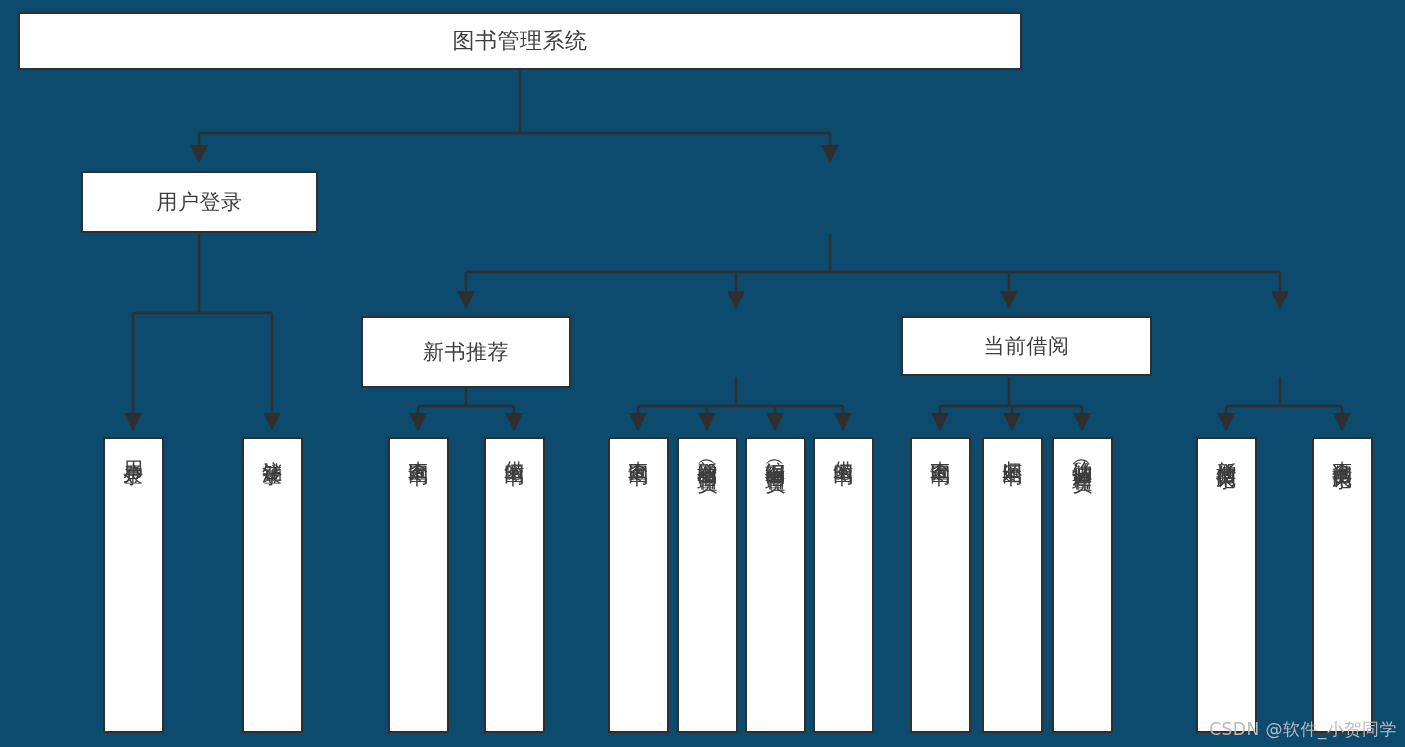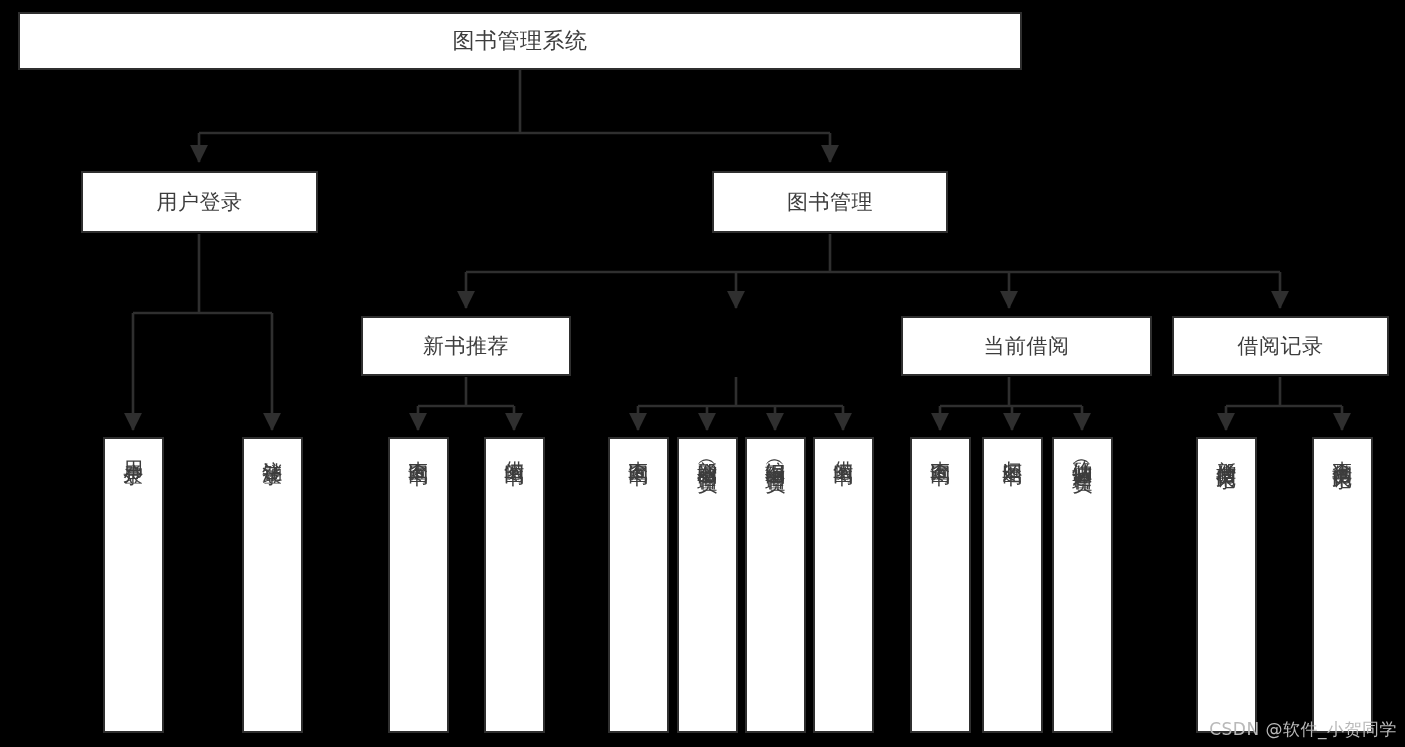--- a/index.html
+++ b/index.html
@@ -8,21 +8,21 @@
     padding: 0;
     background: #ffffff;
   }
   body {
     font-family: "DejaVu Sans", "Liberation Sans", sans-serif;
   }
   #canvas {
     position: relative;
     width: 1405px;
     height: 747px;
-    background: #000000;
+    background: #0c4a6e;
     overflow: hidden;
   }
   #edges {
     position: absolute;
     left: 0;
     top: 0;
     width: 1405px;
     height: 747px;
     pointer-events: none;
   }
@@ -124,32 +124,26 @@
     </g>
   </svg>
 
   <div class="node root" style="left:18px; top:12px; width:1004px; height:58px;">
     <span>图书管理系统</span>
   </div>
 
   <div class="node" style="left:81px; top:171px; width:237px; height:62px;">
     <span>用户登录</span>
   </div>
-  <div class="node" style="left:712px; top:171px; width:236px; height:62px;">
-    <span>图书管理</span>
-  </div>
 
-  <div class="node" style="left:361px; top:316px; width:210px; height:60px;">
+  <div class="node" style="left:361px; top:316px; width:210px; height:72px;">
     <span>新书推荐</span>
   </div>
   <div class="node" style="left:901px; top:316px; width:251px; height:60px;">
     <span>当前借阅</span>
-  </div>
-  <div class="node" style="left:1172px; top:316px; width:217px; height:60px;">
-    <span>借阅记录</span>
   </div>
 
   <div class="node leaf" style="left:103px; top:437px; width:61px; height:296px;">
     <span class="vlabel">用户登录</span>
   </div>
   <div class="node leaf" style="left:242px; top:437px; width:61px; height:296px;">
     <span class="vlabel">注销登录</span>
   </div>
 
   <div class="node leaf" style="left:388px; top:437px; width:61px; height:296px;">

